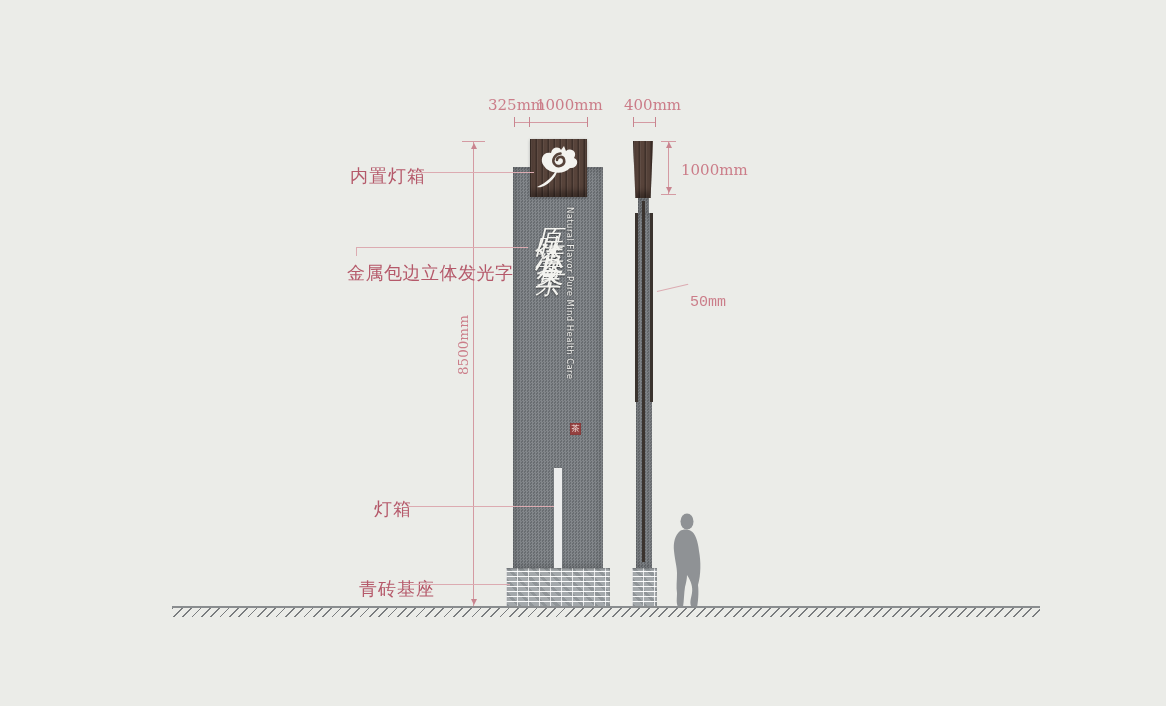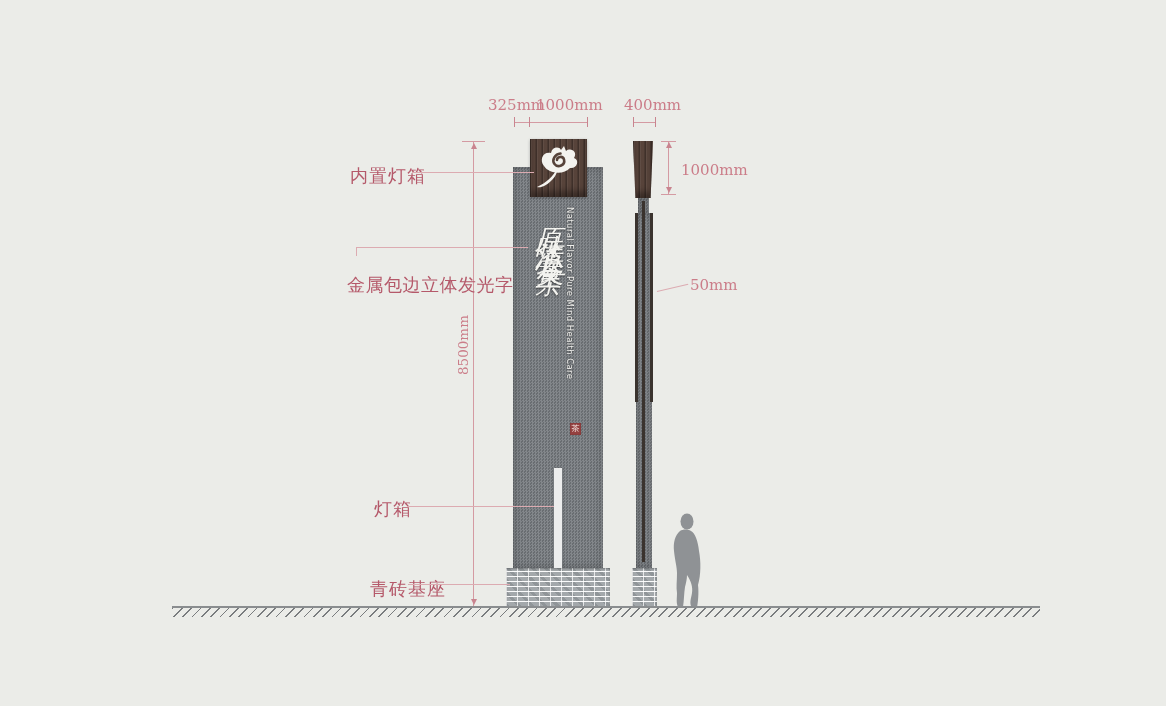--- a/index.html
+++ b/index.html
@@ -118,34 +118,34 @@
   <div class="abs dim-tick" style="left:655px;top:117px;"></div>
 
   <div class="abs dim-line" style="left:668px;top:141px;width:1px;height:54px;"></div>
   <div class="abs dim-line" style="left:661px;top:141px;width:15px;height:1px;"></div>
   <div class="abs dim-line" style="left:661px;top:194px;width:15px;height:1px;"></div>
   <div class="abs arrow up" style="left:666px;top:142px;"></div>
   <div class="abs arrow down" style="left:666px;top:187px;"></div>
   <div class="abs dim-text" style="left:681px;top:161px;">1000mm</div>
 
   <div class="abs leader" style="left:657px;top:291px;width:32px;transform:rotate(-13deg);transform-origin:left center;"></div>
-  <div class="abs dim-text" style="left:690px;top:276px;">50mm</div>
+  <div class="abs dim-text" style="left:690px;top:294px;font-family:Liberation Mono, monospace;">50mm</div>
 
   <div class="abs dim-line" style="left:473px;top:142px;width:1px;height:464px;"></div>
   <div class="abs dim-line" style="left:462px;top:141px;width:23px;height:1px;"></div>
   <div class="abs arrow up" style="left:471px;top:143px;"></div>
   <div class="abs arrow down" style="left:471px;top:599px;"></div>
   <div class="abs dim-text vtext-up" style="left:434px;top:338px;width:58px;font-size:13.5px;">8500mm</div>
 
   <div class="abs label-text" style="left:350px;top:164px;">内置灯箱</div>
   <div class="abs leader" style="left:412px;top:172px;width:122px;"></div>
 
   <div class="abs leader" style="left:356px;top:247px;width:172px;"></div>
   <div class="abs leader" style="left:356px;top:247px;width:1px;height:9px;"></div>
-  <div class="abs label-text" style="left:347px;top:261px;letter-spacing:.5px;margin-top:12px;">金属包边立体发光字</div>
+  <div class="abs label-text" style="left:347px;top:261px;letter-spacing:.5px;">金属包边立体发光字</div>
 
   <div class="abs label-text" style="left:350px;top:497px;margin-left:24px;">灯箱</div>
   <div class="abs leader" style="left:407px;top:506px;width:147px;"></div>
 
-  <div class="abs label-text" style="left:370px;top:577px;">青砖基座</div>
+  <div class="abs label-text" style="left:359px;top:577px;">青砖基座</div>
   <div class="abs leader" style="left:408px;top:584px;width:102px;"></div>
 
 </div>
 
 </body></html>

